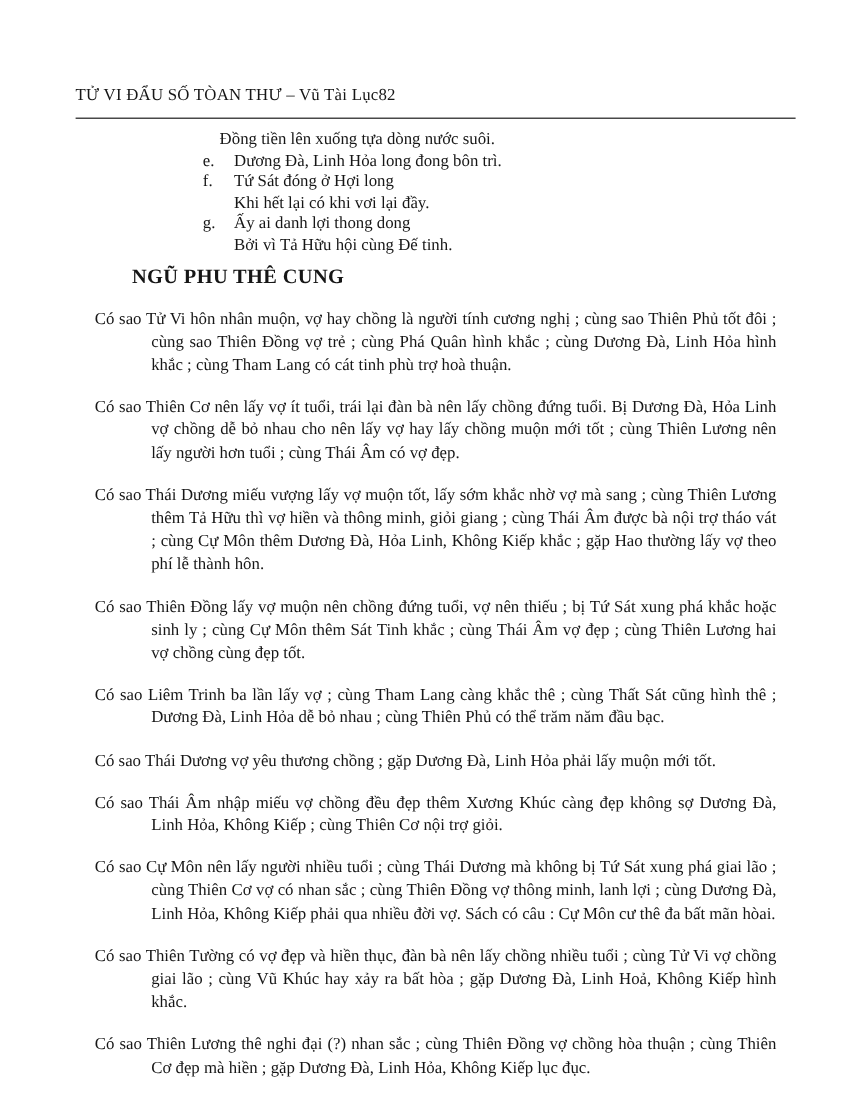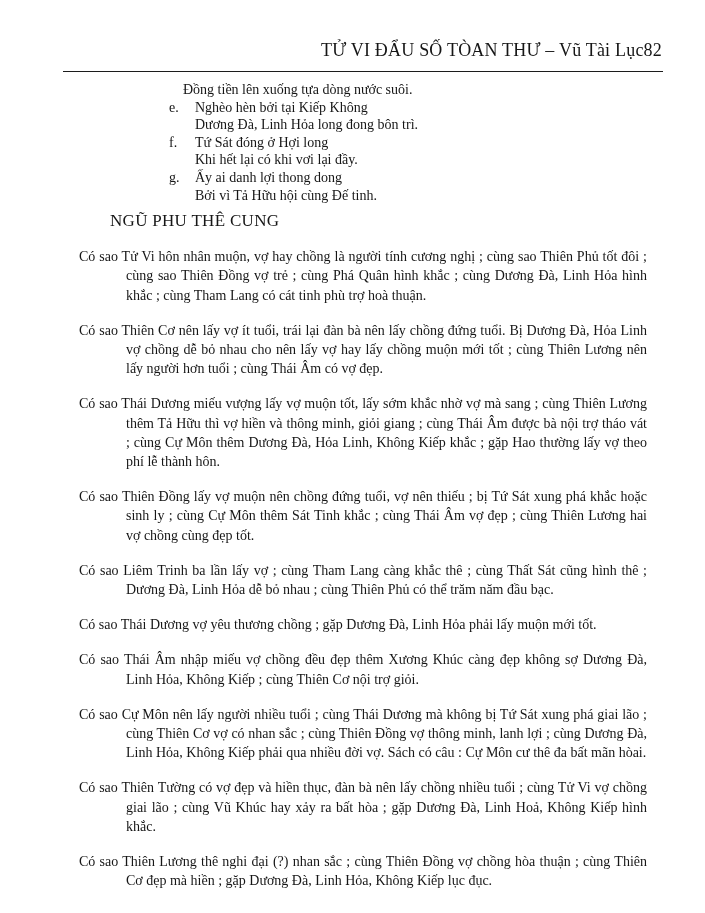--- a/index.html
+++ b/index.html
@@ -15,24 +15,25 @@
     color: #161616;
     position: relative;
   }
   .page {
     padding: 40px 42px 0 63px; 
     box-sizing: border-box;
     width: 705px;
   }
   .header-row {
     display: flex;
-    justify-content: flex-end;
+    justify-content: flex-start;
     align-items: baseline;
-    font-size: 18px;
+    font-size: 14px;
     letter-spacing: 0.2px;
+    margin-top: 32px;
   }
   .header-title { white-space: nowrap; }
   .header-pagenum { padding-right: 1px; }
   .rule {
     border: none;
     border-top: 1.4px solid #1c1c1c;
     margin: 10px 0 9px 0;
   }
   .verse {
     font-size: 14px;
@@ -45,21 +46,21 @@
     display: flex;
     margin-left: 106px;
   }
   .verse-label {
     width: 26px;
     flex: 0 0 26px;
   }
   .verse-lines { flex: 1; }
   .section-heading {
     font-size: 17px;
-    font-weight: normal;
+    font-weight: bold;
     margin: 7px 0 3px 47px;
     letter-spacing: 0.3px;
   }
   .paragraphs {
     font-size: 14px;
     line-height: 19.2px;
   }
   .entry {
     margin: 16px;
     text-align: justify;
@@ -78,21 +79,20 @@
   </div>
 
   <hr class="rule">
 
   <div class="verse">
     <div class="verse-continuation">Đồng tiền lên xuống tựa dòng nước suôi.</div>
     <div>
         <div class="verse-item">
           <span class="verse-label">e.</span>
           <div class="verse-lines">
-            <div class="verse-line">Nghèo hèn bởi tại Kiếp Không</div>
             <div class="verse-line">Dương Đà, Linh Hỏa long đong bôn trì.</div>
           </div>
         </div>
         <div class="verse-item">
           <span class="verse-label">f.</span>
           <div class="verse-lines">
             <div class="verse-line">Tứ Sát đóng ở Hợi long</div>
             <div class="verse-line">Khi hết lại có khi vơi lại đầy.</div>
           </div>
         </div>

